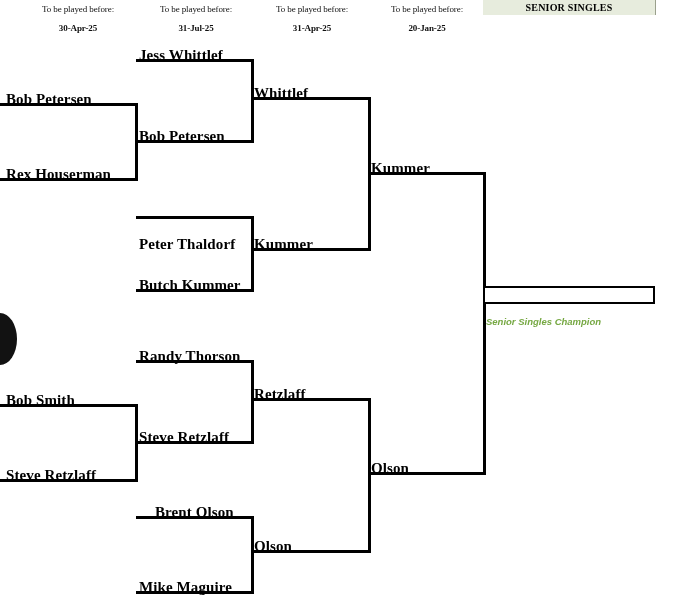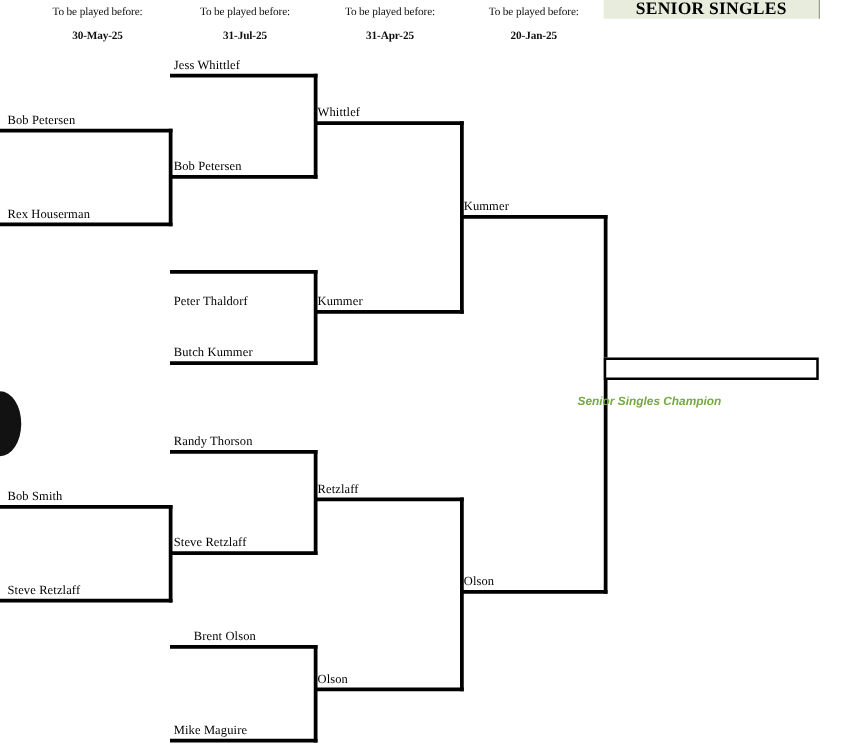--- a/index.html
+++ b/index.html
@@ -43,43 +43,43 @@
     top: 0px;
     width: 173px;
     height: 15px;
     background: #e7ecdd;
     border-right: 1px solid #9aa08c;
     box-sizing: border-box;
   }
   .title-box .title-text {
     display: block;
     text-align: center;
-    font-size: 14px;
+    font-size: 10px;
     font-weight: bold;
     line-height: 15px;
     letter-spacing: 0.2px;
     font-family: "Liberation Serif", "DejaVu Serif", serif;
   }
 
   
   .hline {
     position: absolute;
     height: 0;
     border-top: 3px solid #000000;
   }
   .vline {
     position: absolute;
     width: 0;
     border-left: 3px solid #000000;
   }
 
   .slot {
     position: absolute;
-    font-size: 10px;
-    font-weight: normal;
+    font-size: 15px;
+    font-weight: bold;
     white-space: nowrap;
     letter-spacing: 0.1px;
     font-family: "Liberation Serif", "DejaVu Serif", serif;
     color: #000000;
   }
   .slot.center {
   }
 
   
   .champ-box {
@@ -87,21 +87,21 @@
     left: 483px;
     top: 286px;
     width: 172px;
     height: 18px;
     border: 2px solid #000000;
     box-sizing: border-box;
     background: #ffffff;
   }
   .champ-label {
     position: absolute;
-    left: 462px;
+    left: 486px;
     top: 316px;
     font-size: 9.5px;
     font-style: italic;
     font-weight: bold;
     color: #76a843;
     white-space: nowrap;
     font-family: "Liberation Sans", "DejaVu Sans", sans-serif;
   }
 
   
@@ -113,21 +113,21 @@
     height: 52px;
     background: #121212;
     border-radius: 50%;
   }
 </style>
 </head>
 <body>
 
 <div class="hdr-col" style="left:18px; top:4px; width:120px;">
   <span class="hdr-caption">To be played before:</span>
-  <span class="hdr-date">30-May-25</span>
+  <span class="hdr-date">30-Apr-25</span>
 </div>
 <div class="hdr-col" style="left:136px; top:4px; width:120px;">
   <span class="hdr-caption">To be played before:</span>
   <span class="hdr-date">31-Jul-25</span>
 </div>
 <div class="hdr-col" style="left:252px; top:4px; width:120px;">
   <span class="hdr-caption">To be played before:</span>
   <span class="hdr-date">31-Apr-25</span>
 </div>
 <div class="hdr-col" style="left:367px; top:4px; width:120px;">

